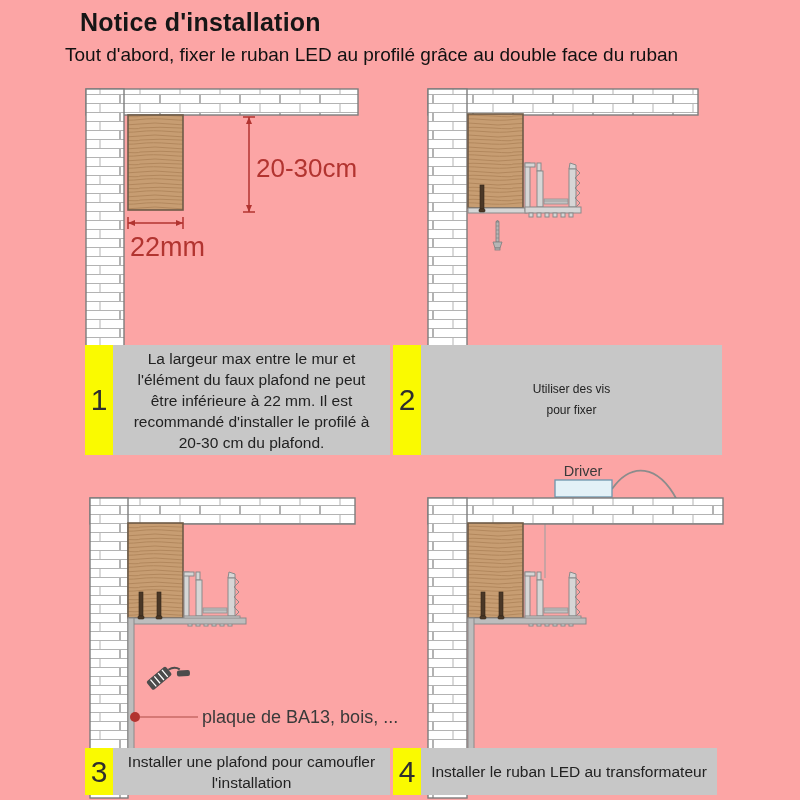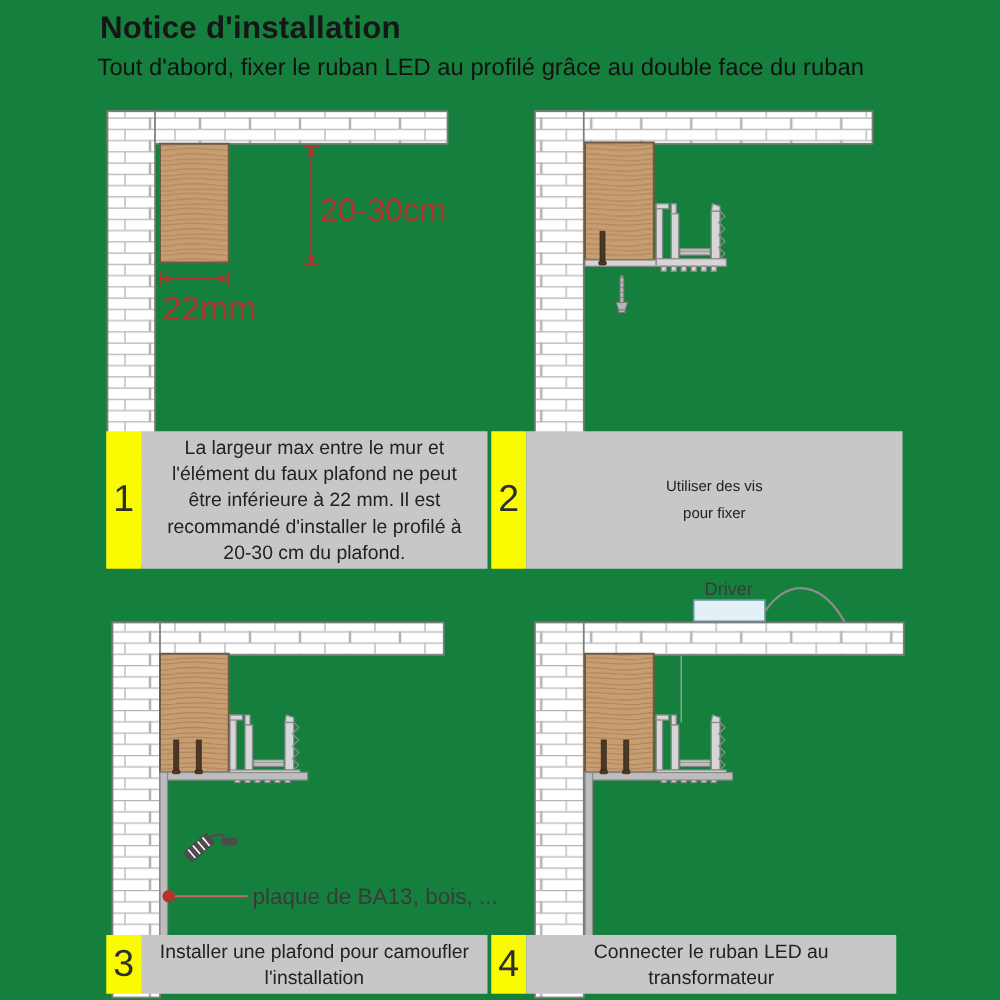--- a/index.html
+++ b/index.html
@@ -1,19 +1,19 @@
 <!DOCTYPE html>
 <html style="--accent-yellow: #fafa00; --caption-bg: #c7c7c7; --caption-text: #222222; --dimension-red: #b23430; --wood-base: #c79d72; --wood-grain: #b2875c; --aluminum: #d6d6d6; --driver-fill: #e3f1f7;"><head>
 <meta charset="utf-8">
 <style>
   html,body{margin:0;padding:0;background:#ffffff;}
-  #page{position:relative;width:800px;height:800px;background:#15803d;overflow:hidden;
+  #page{position:relative;width:800px;height:800px;background:#fca5a5;overflow:hidden;
         font-family:"Liberation Sans",sans-serif;color:#1c1c1c;}
   .title{position:absolute;left:80px;top:8px;font-size:25px;font-weight:700;color:#161616;letter-spacing:.2px;}
-  .subtitle{position:absolute;left:78px;top:44px;font-size:19px;font-weight:400;color:#111;}
+  .subtitle{position:absolute;left:65px;top:44px;font-size:19px;font-weight:400;color:#111;}
   svg.diagram{position:absolute;overflow:visible;}
   .wall,.ceiling{fill:url(#brickp);stroke:#7d7d7d;stroke-width:1.4;}
   .wood{fill:url(#woodp);stroke:#6e5b47;stroke-width:1.6;}
   .alum{fill:var(--aluminum,#d6d6d6);stroke:#8a8a8a;stroke-width:1;}
   .plate{fill:#bdbdbd;stroke:#8a8a8a;stroke-width:1;}
   .dim{stroke:var(--dimension-red,#b23430);stroke-width:1.5;fill:none;}
   .dim-fill{fill:var(--dimension-red,#b23430);}
   .dim-label{fill:var(--dimension-red,#b23430);font-weight:400;}
   .note-label{fill:#3a3a3a;}
   .wire{fill:none;stroke:#8c8c8c;stroke-width:1.8;}
@@ -163,16 +163,16 @@
 pour fixer</div>
   </div>
 
   <div class="caption" style="left:85px;top:748px;width:305px;height:47px">
     <div class="step-num">3</div>
     <div class="step-text">Installer une plafond pour camoufler l'installation</div>
   </div>
 
   <div class="caption" style="left:393px;top:748px;width:324px;height:47px">
     <div class="step-num">4</div>
-    <div class="step-text">Connecter le ruban LED au transformateur</div>
+    <div class="step-text">Installer le ruban LED au transformateur</div>
   </div>
 
 </div>
 
 </body></html>

